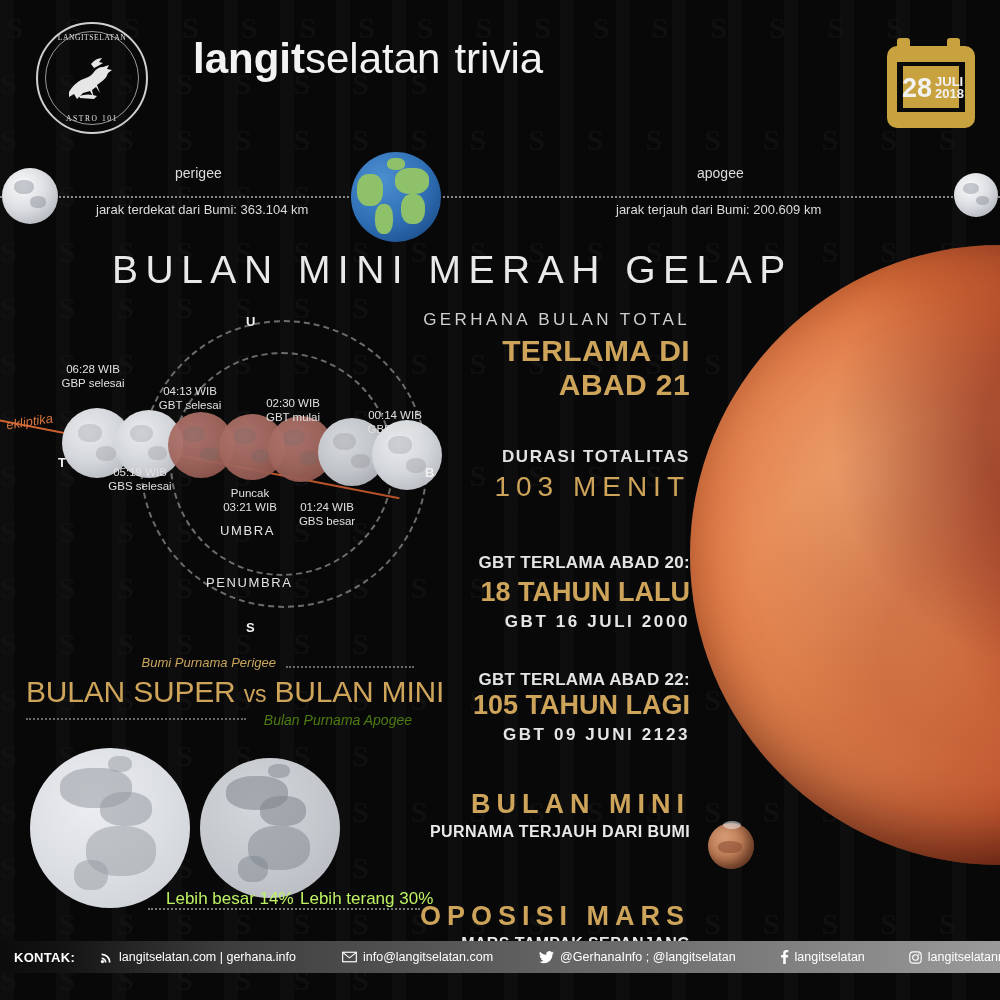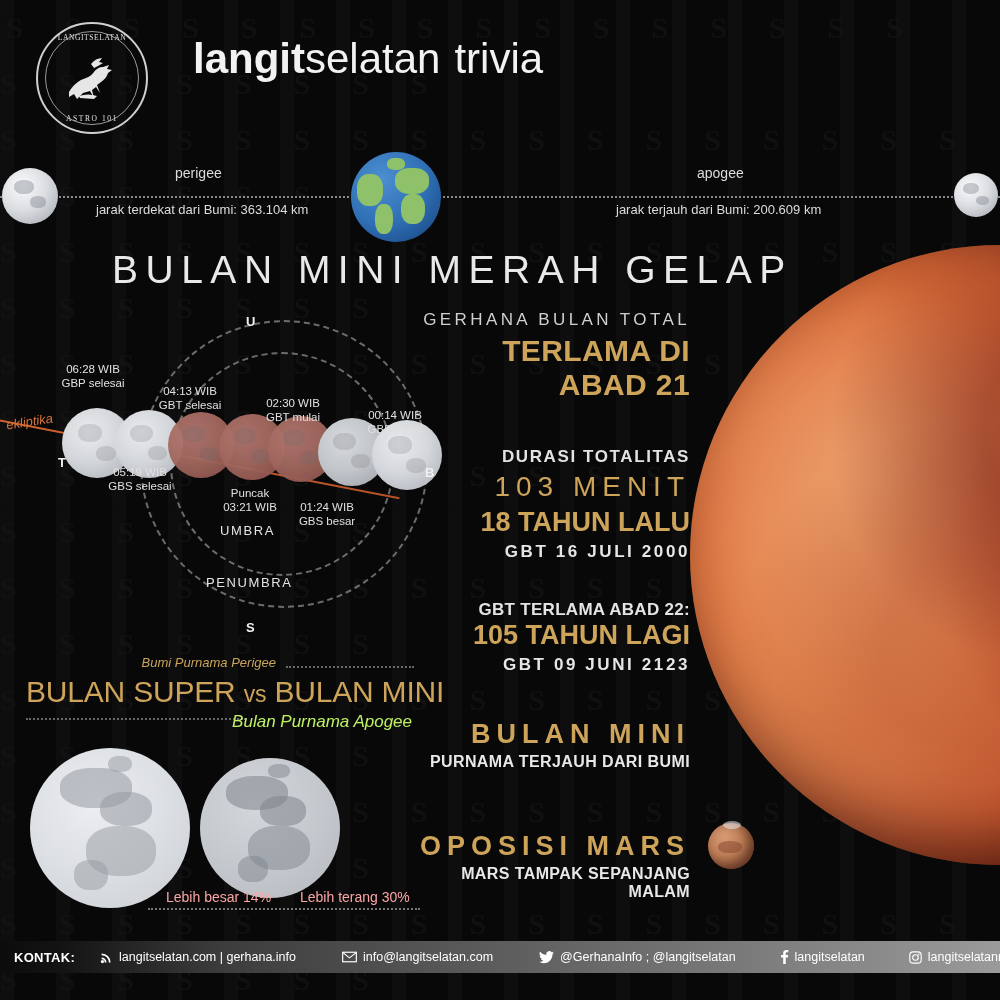--- a/index.html
+++ b/index.html
@@ -171,29 +171,29 @@
   .ic-mini-sub{ color:#e8e8e8; font-size:16px; font-weight:bold; letter-spacing:.4px; }
 
   
   .svm{ position:absolute; left:26px; top:655px; width:400px; z-index:5; }
   .svm-top{ position:relative; height:20px; }
   .svm-top .t{ position:absolute; right:150px; top:0; font-style:italic; font-size:13px; color:#c9a55c; white-space:nowrap; }
   .svm-top .dots{ position:absolute; right:12px; left:260px; top:11px; border-top:2px dotted rgba(200,200,200,.5); }
   .svm-main{ font-size:30px; color:#cda45a; white-space:nowrap; letter-spacing:-.2px; }
   .svm-main .vs{ font-size:23px; }
   .svm-bot{ position:relative; height:24px; }
-  .svm-bot .t{ position:absolute; right:14px; top:3px; font-style:italic; font-size:17px; color:#bef264; white-space:nowrap; }
+  .svm-bot .t{ position:absolute; right:14px; top:3px; font-style:italic; font-size:14px; color:#4d7c0f; white-space:nowrap; }
   .svm-bot .dots{ position:absolute; left:0; right:180px; top:9px; border-top:2px dotted rgba(200,200,200,.5); }
 
   .cmp-moon{
     position:absolute; border-radius:50%; z-index:5; overflow:hidden;
   }
   .cmp-moon .mare{ position:absolute; border-radius:44%; }
   .cmp-label{
-    position:absolute; z-index:6; color:#fca5a5; font-size:14px; white-space:nowrap;
+    position:absolute; z-index:6; color:#bef264; font-size:17px; white-space:nowrap;
   }
   .cmp-dots{ position:absolute; z-index:6; border-top:2px dotted rgba(210,210,210,.55); }
 
   .mars-small{
     position:absolute; left:708px; top:823px; width:46px; height:46px; border-radius:50%; z-index:5;
     background:radial-gradient(circle at 36% 30%, #d59a74 0%, #c08058 42%, #a96a48 72%, #8a5037 100%);
     box-shadow: inset -5px -4px 12px rgba(50,20,10,.6);
   }
   .mars-small .cap{ position:absolute; border-radius:50%; background:rgba(235,235,240,.55); }
   .mars-small .dark{ position:absolute; border-radius:45%; background:rgba(120,60,38,.45); }
@@ -251,20 +251,36 @@
       <path fill="#e6e6e6" d="M8 40c4-7 10-12 17-14 3-1 6-3 8-6 2-3 5-5 9-5l6-2-2 4 5 1-4 3c-1 4-4 7-7 9l-4 3 3 8-4-6-4 3 2 8-4-7-7 2-6 6-3-5-5 3z"></path>
       <path fill="#e6e6e6" d="M30 12c3-4 7-6 11-6l-3 4 4 1-5 3-4 2z"></path>
       <path fill="#e6e6e6" d="M18 44c6-2 12-2 18 0l-3 3-14-1z"></path>
     </svg>
   </div>
 
   <div class="brand">
     <span class="b1">langit</span><span class="b2">selatan</span><span class="b3">trivia</span>
   </div>
 
+  <div class="calendar">
+    <svg viewBox="0 0 92 98" width="92" height="98">
+      <rect x="12" y="6" width="13" height="18" rx="3" fill="#c8a23e"></rect>
+      <rect x="62" y="6" width="13" height="18" rx="3" fill="#c8a23e"></rect>
+      <rect x="2" y="14" width="88" height="82" rx="10" fill="#c8a23e"></rect>
+      <rect x="12" y="30" width="68" height="50" fill="#0a0a0a"></rect>
+      <rect x="18" y="34" width="56" height="42" fill="#c8a23e"></rect>
+    </svg>
+    <div style="position:absolute;left:20px;top:36px;width:56px;height:40px;display:flex;align-items:center;justify-content:center;">
+      <span style="font-size:27px;font-weight:bold;color:#f2f2f2;line-height:1;">28</span>
+      <span style="display:inline-block;margin-left:3px;line-height:12px;text-align:left;">
+        <span style="display:block;font-size:13px;font-weight:bold;color:#f2f2f2;">JULI</span>
+        <span style="display:block;font-size:13px;font-weight:bold;color:#f2f2f2;">2018</span>
+      </span>
+    </div>
+  </div>
 
   <div class="orbit-line"></div>
 
   <div class="moon-small" style="left:2px;top:168px;width:56px;height:56px;">
     <span class="mare" style="left:12px;top:12px;width:20px;height:14px;"></span>
     <span class="mare" style="left:28px;top:28px;width:16px;height:12px;"></span>
   </div>
   <div class="moon-small" style="left:954px;top:173px;width:44px;height:44px;">
     <span class="mare" style="left:9px;top:10px;width:16px;height:11px;"></span>
     <span class="mare" style="left:22px;top:23px;width:13px;height:9px;"></span>
@@ -358,20 +374,21 @@
     <div class="dzone" style="left:206px;top:275px;">PENUMBRA</div>
   </div>
 
   <div class="infocol">
     <div class="ic-h">GERHANA BULAN TOTAL</div>
     <div class="ic-g-big" style="margin-top:4px;">TERLAMA DI ABAD 21</div>
 
     <div class="ic-h" style="margin-top:45px;font-weight:bold;letter-spacing:1.6px;color:#e2e2e2;">DURASI TOTALITAS</div>
     <div class="ic-g-space" style="margin-top:4px;">103 MENIT</div>
 
+    <div class="ic-h2" style="margin-top:50px;">GBT TERLAMA ABAD 20:</div>
     <div class="ic-gold-mid" style="margin-top:4px;">18 TAHUN LALU</div>
     <div class="ic-sub" style="margin-top:4px;">GBT 16 JULI 2000</div>
 
     <div class="ic-h2" style="margin-top:38px;">GBT TERLAMA ABAD 22:</div>
     <div class="ic-gold-mid" style="margin-top:0;">105 TAHUN LAGI</div>
     <div class="ic-sub" style="margin-top:4px;">GBT 09 JUNI 2123</div>
 
     <div class="ic-mini" style="margin-top:44px;">BULAN MINI</div>
     <div class="ic-mini-sub" style="margin-top:3px;">PURNAMA TERJAUH DARI BUMI</div>
 

